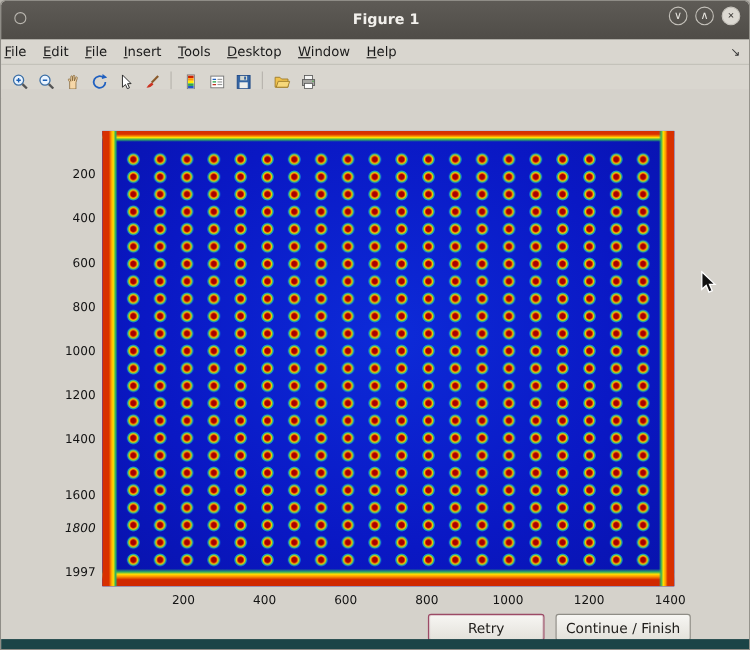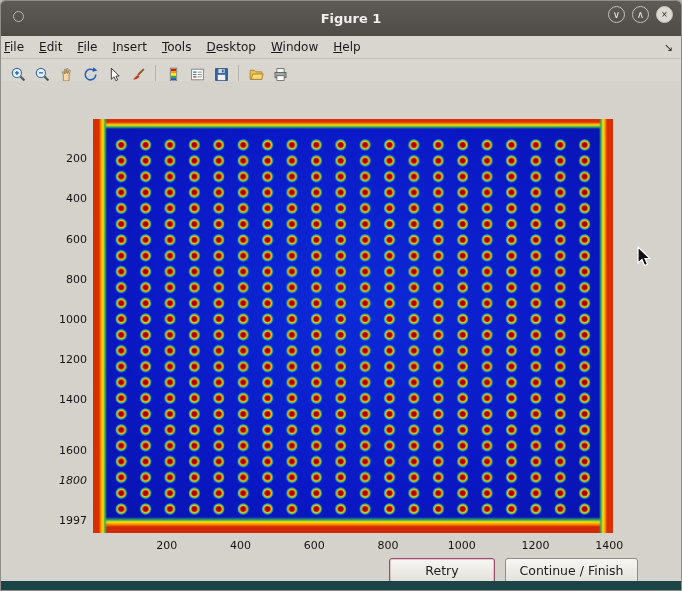--- a/index.html
+++ b/index.html
@@ -72,21 +72,21 @@
   .ytick{position:absolute;left:46px;width:40px;text-align:right;font-size:11px;color:#141414;}
   
   .dlg-btn{
     position:absolute;height:25px;box-sizing:border-box;
     background:linear-gradient(#f7f6f3,#e3e1da);
     border:1px solid #8f8d86;border-radius:3px;
     font-family:"DejaVu Sans","Liberation Sans",sans-serif;
     font-size:12.5px;color:#22201d;cursor:default;
   }
   .btn-retry{left:388px;top:557px;width:106px;border-color:#9c4a66;box-shadow:0 0 0 1px rgba(156,74,102,.25) inset;}
-  .btn-continue{left:504px;top:557px;width:133px;}
+  .btn-continue{left:504px;top:557px;width:123px;}
   
   .bottom-strip{position:absolute;left:0;right:0;bottom:0;height:9px;background:#1b4447;}
   
   .mouse-cursor{position:absolute;left:636px;top:245px;width:15px;height:23px;pointer-events:none;}
 </style>
 </head>
 <body>
 
 <div class="window">
 

